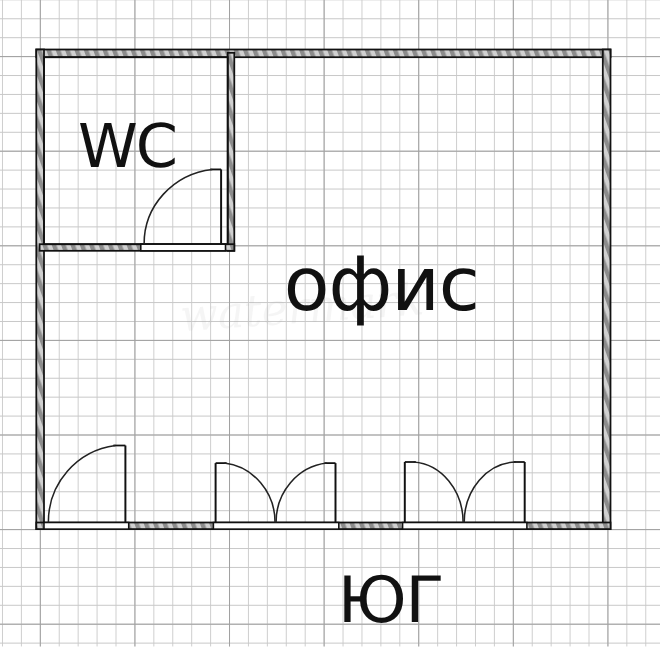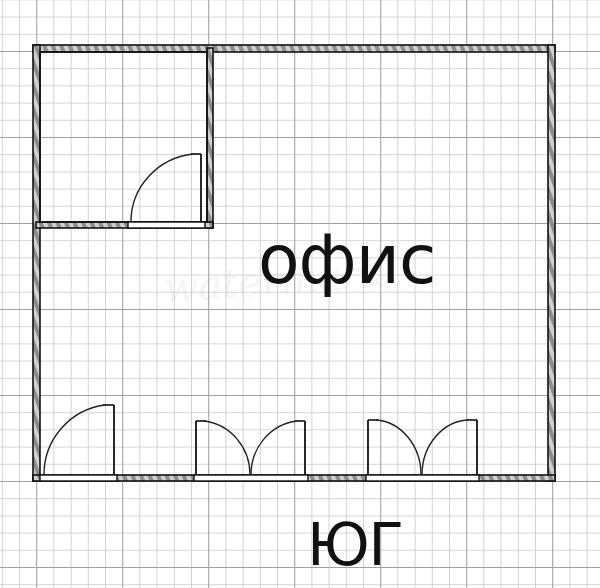--- a/index.html
+++ b/index.html
@@ -103,15 +103,16 @@
       <rect x="366" y="475" width="113" height="6" fill="#ffffff" stroke="#111" stroke-width="1.4"></rect>
       <line x1="368" y1="475" x2="368" y2="420" stroke="#111" stroke-width="1.8"></line>
       <line x1="368" y1="420" x2="378" y2="420" stroke="#111" stroke-width="1.6"></line>
       <path d="M 376 420 A 48 55 0 0 1 421 475" fill="none" stroke="#222" stroke-width="1.4"></path>
       <line x1="477" y1="475" x2="477" y2="420" stroke="#111" stroke-width="1.8"></line>
       <line x1="467" y1="420" x2="477" y2="420" stroke="#111" stroke-width="1.6"></line>
       <path d="M 469 420 A 48 55 0 0 0 422 475" fill="none" stroke="#222" stroke-width="1.4"></path>
     </g>
   </svg>
 
+  <div id="wc-label" class="label">WC</div>
   <div id="office-label" class="label">офис</div>
   <div id="south-label" class="label">ЮГ</div>
 </div>
 
 </body></html>

